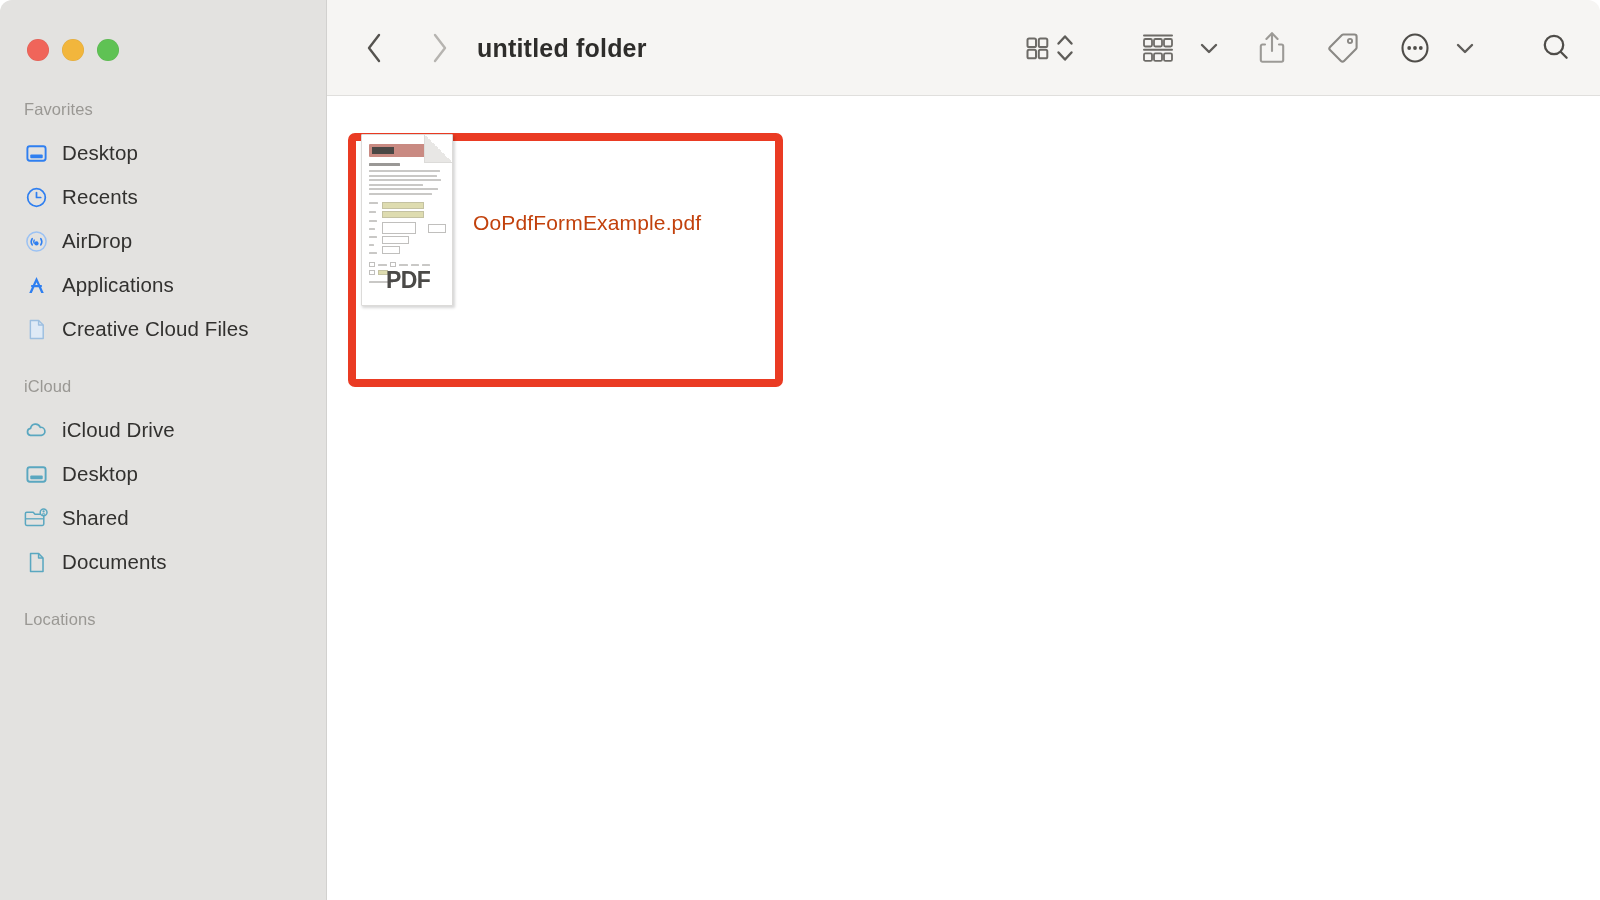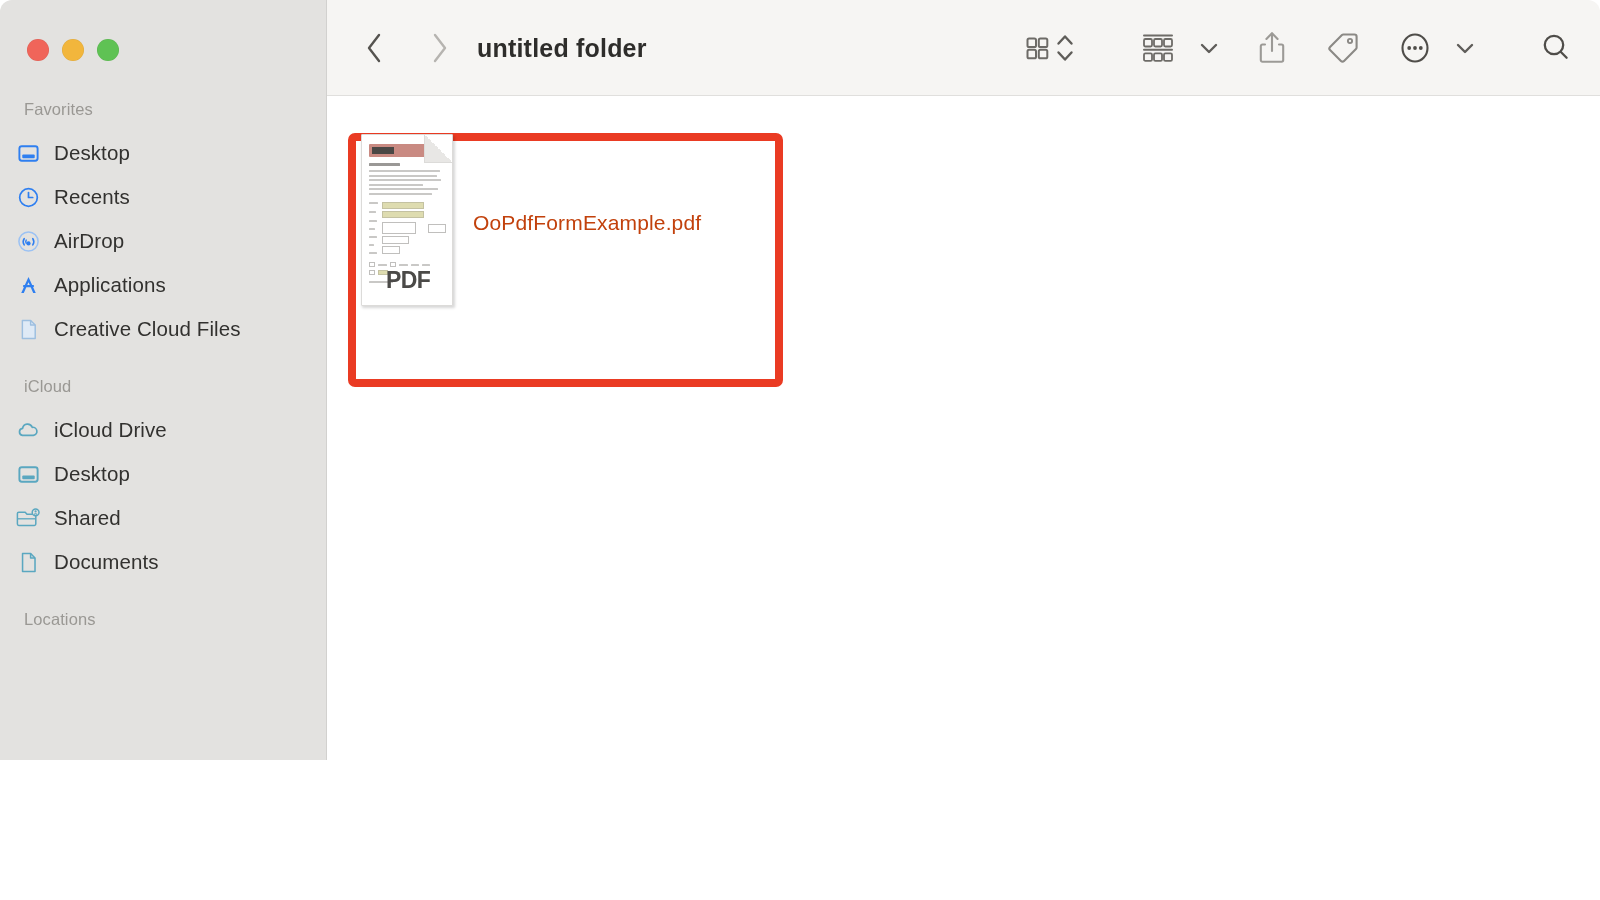--- a/index.html
+++ b/index.html
@@ -14,21 +14,21 @@
     position:relative;
     width:1600px; height:900px;
     background:#ffffff;
     border-radius:12px 12px 0 0;
     overflow:hidden;
   }
 
   
   .sidebar {
     position:absolute; left:0; top:0;
-    width:327px; height:760px;
+    width:327px; height:900px;
     background:#e3e2e0;
     border-right:1px solid #d2d1cf;
   }
 
   .traffic-lights {
     position:absolute; left:27px; top:39px;
     display:flex; gap:13px;
   }
   .tl { width:22px; height:22px; border-radius:50%; }
   .tl-close   { background:#f0655a; box-shadow: inset 0 0 0 0.5px rgba(0,0,0,.07); }
@@ -42,21 +42,21 @@
     color:#9a9894;
     padding:0 0 0 24px;
     margin-bottom:12px;
     letter-spacing:.1px;
   }
   .sb-group { margin-bottom:26px; }
 
   .sb-item {
     display:flex; align-items:center;
     height:44px;
-    padding-left:16px;
+    padding-left:24px;
     gap:14px;
     cursor:default;
   }
   .sb-icon {
     width:24px; height:24px;
     display:flex; align-items:center; justify-content:center;
     flex:0 0 24px;
   }
   .sb-label {
     font-size:20.5px;

